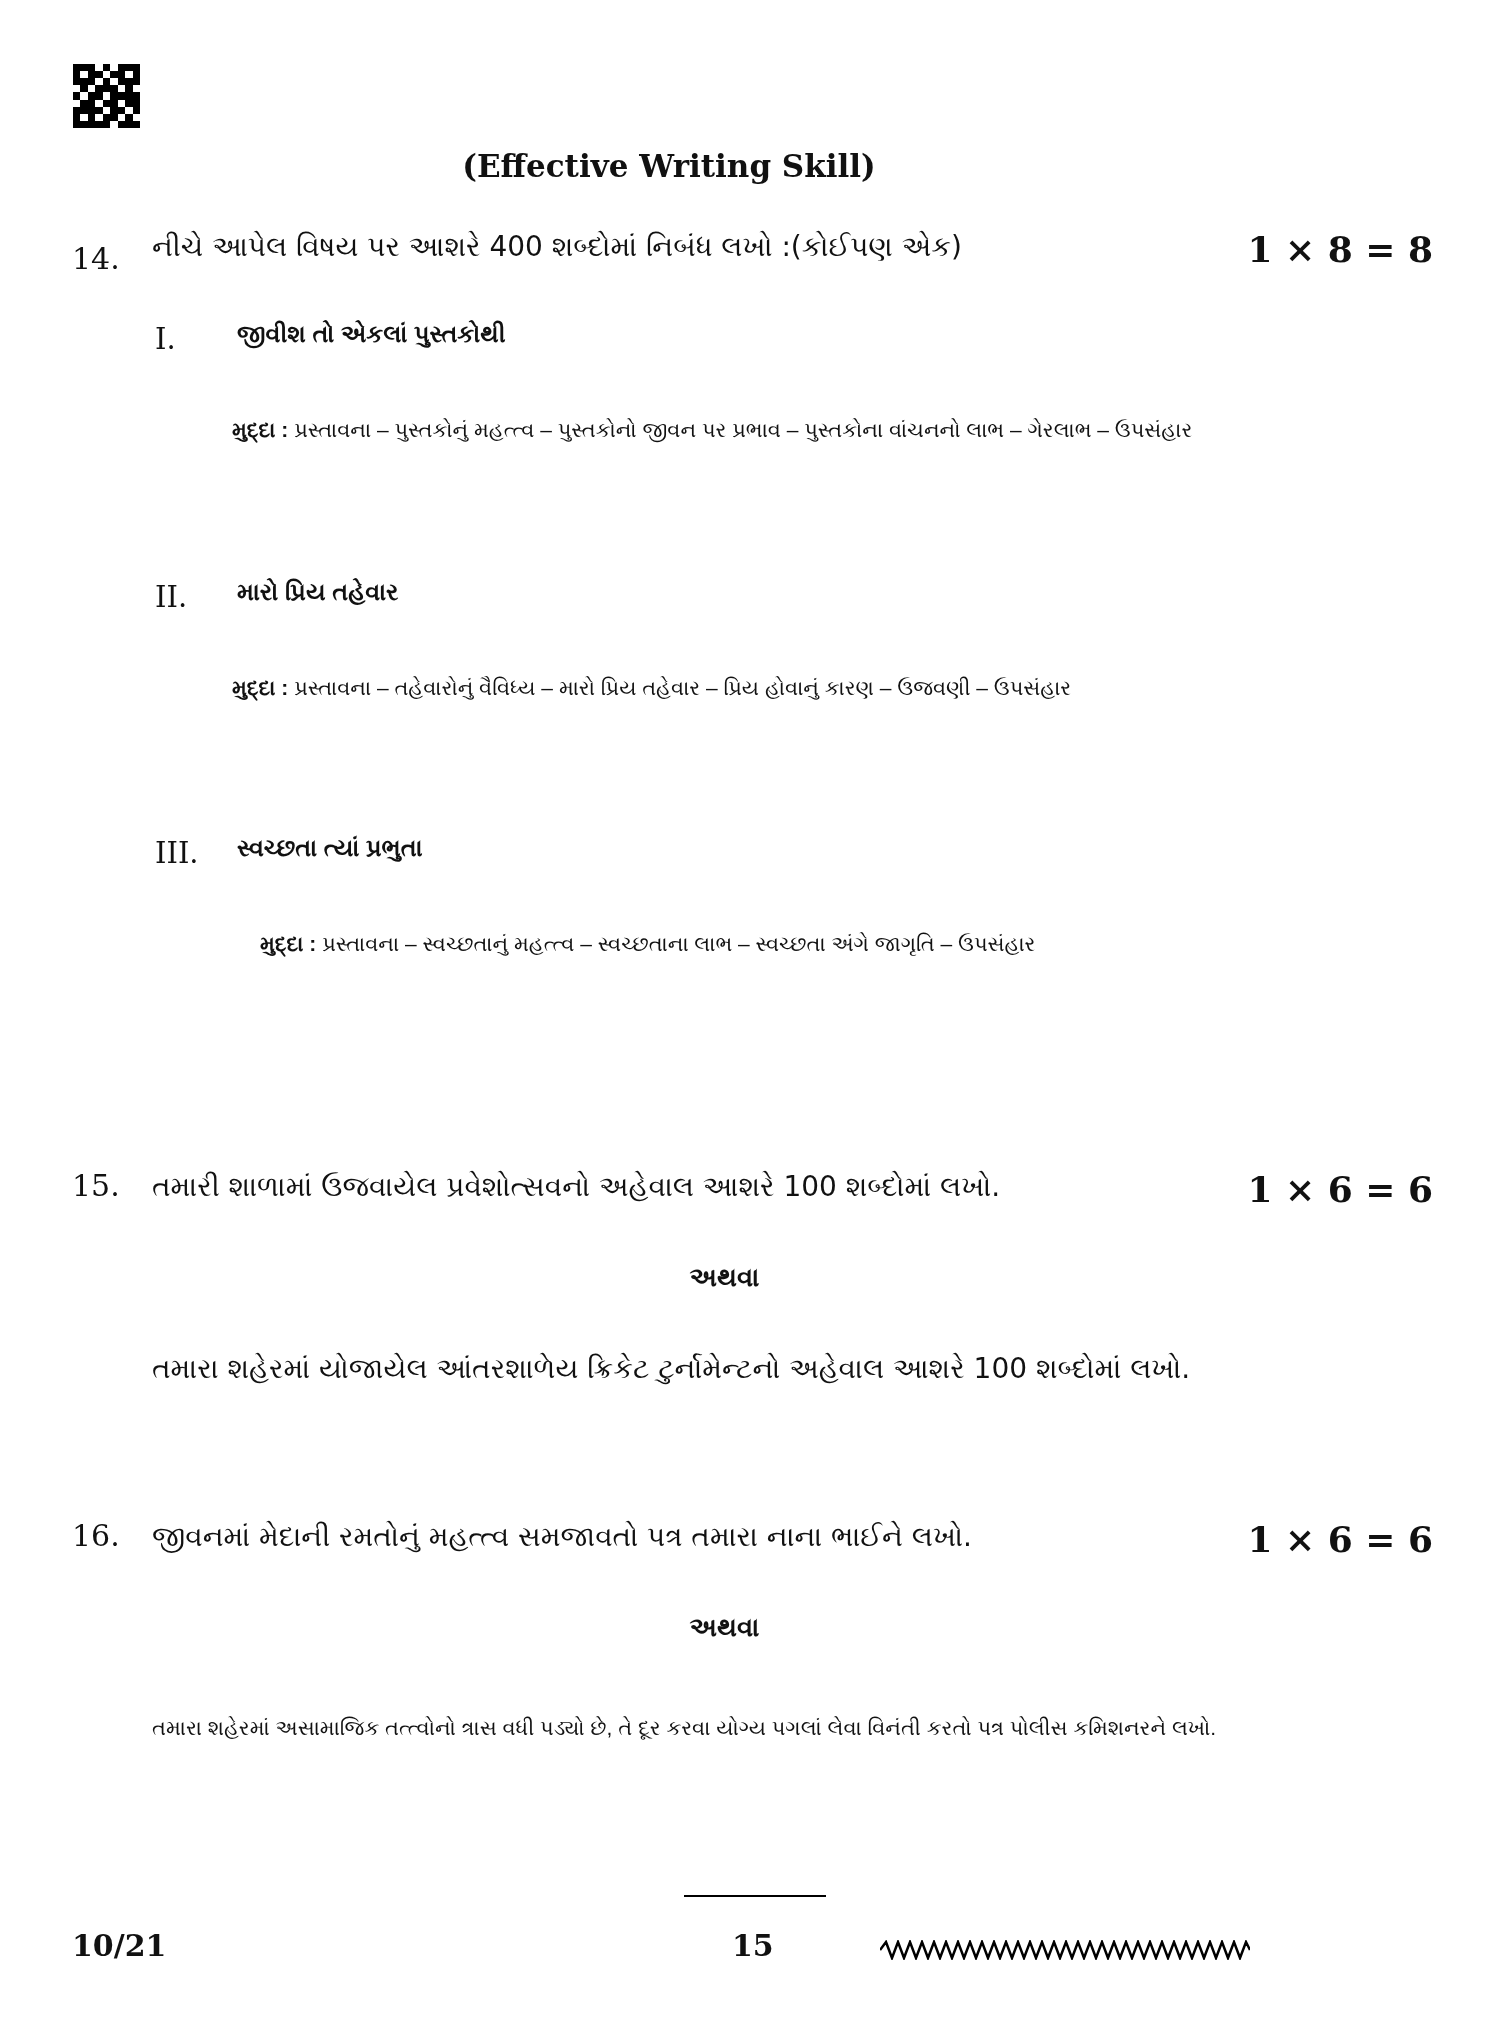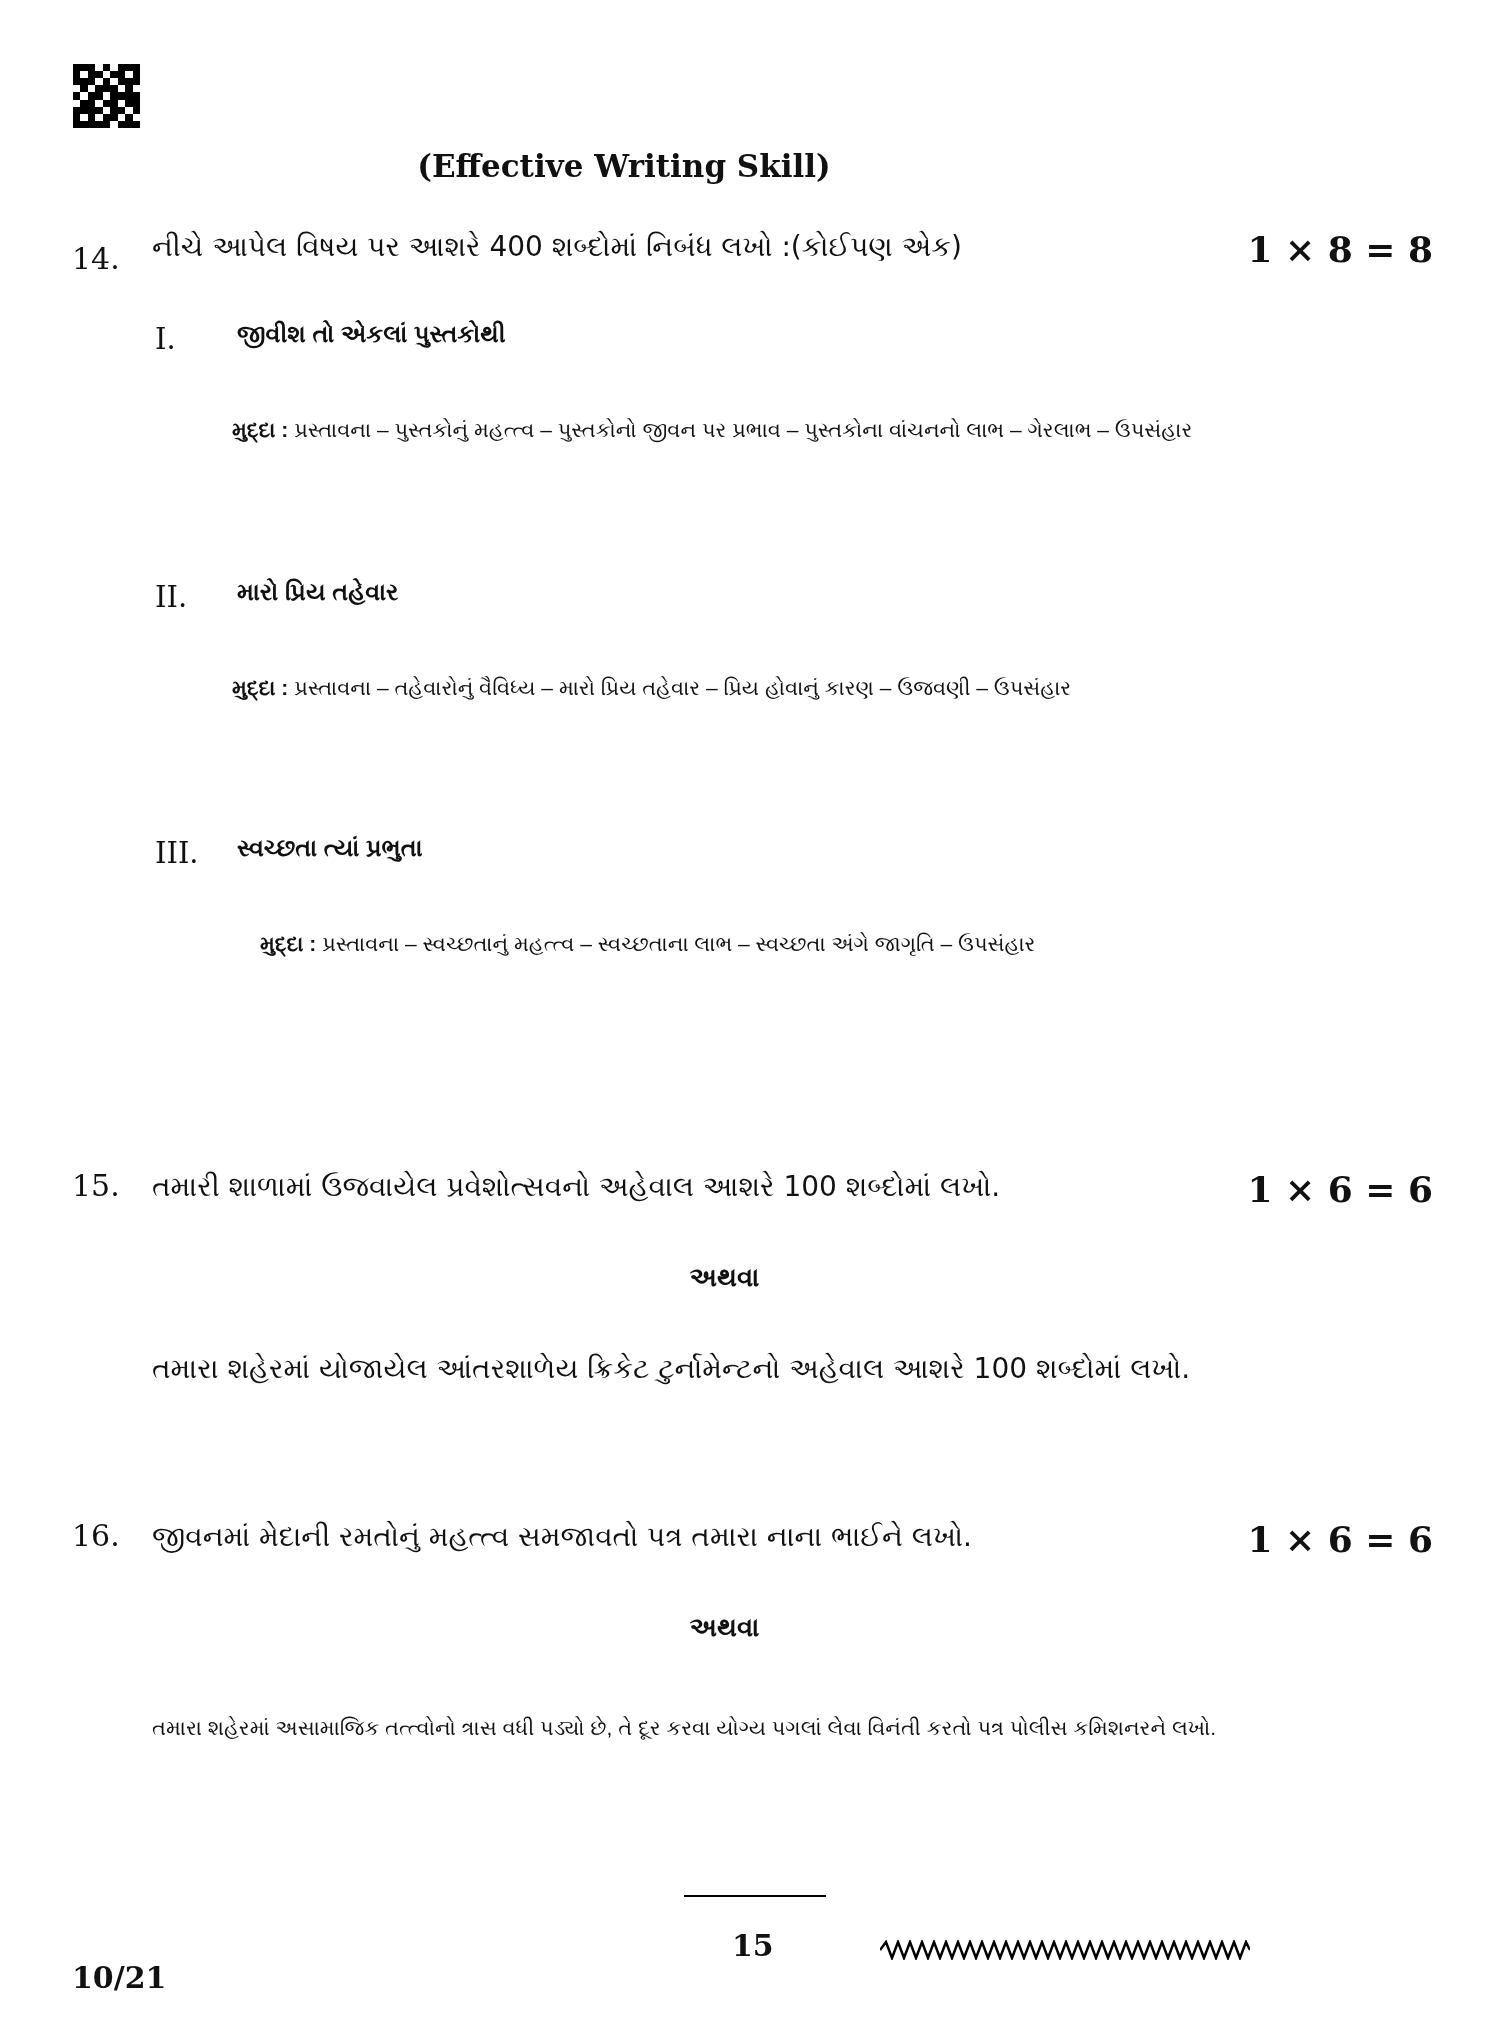--- a/index.html
+++ b/index.html
@@ -9,31 +9,31 @@
     }
     .abs { position: absolute; }
     .qr {
       left: 73px; top: 64px; width: 67px; height: 64px;
       display: grid; grid-template-columns: repeat(9, 1fr); grid-template-rows: repeat(9, 1fr);
     }
     .qr i { display:block; }
     .qr i.b { background: #000; }
     .header-title {
       left: 0; width: 1248px; top: 148px; text-align: center;
-      font-weight: bold; font-size: 31px; font-family: "DejaVu Serif", serif;
+      font-weight: bold; font-size: 31px; font-family: "DejaVu Serif", serif; padding-left: 45px;
     }
     .qnum { font-family: "DejaVu Serif", serif; font-size: 30px; }
     .qtext { font-family: "DejaVu Sans", sans-serif; font-size: 28px; }
     .marks { font-family: "DejaVu Serif", serif; font-size: 36px; font-weight: bold; right: 72px; }
     .roman { font-family: "DejaVu Serif", serif; font-size: 29px; }
     .topic { font-family: Liberation Sans, sans-serif; font-size: 24px; font-weight: bold; }
     .points { font-family: Liberation Sans, sans-serif; font-size: 21px; line-height: 76px; width: 1130px; }
     .points b { font-weight: bold; }
     .or-label { left: 0; width: 1449px; text-align: center; font-family: "DejaVu Sans", sans-serif; font-size: 26px; font-weight: bold; }
-    .footer-code { left: 72px; top: 1928px; font-family: "DejaVu Serif", serif; font-weight: bold; font-size: 30px; margin-top: 32px; }
+    .footer-code { left: 72px; top: 1928px; font-family: "DejaVu Serif", serif; font-weight: bold; font-size: 30px; }
     .footer-page { left: 732px; top: 1928px; font-family: "DejaVu Serif", serif; font-weight: bold; font-size: 30px; }
     .footer-rule { left: 684px; top: 1895px; width: 142px; height: 2px; background: #000; }
     .footer-wave { left: 880px; top: 1940px; width: 370px; height: 20px; }
   </style>
 </head>
 <body>
 
 <div class="abs qr">
   <i class="b"></i>
     <i class="b"></i>

